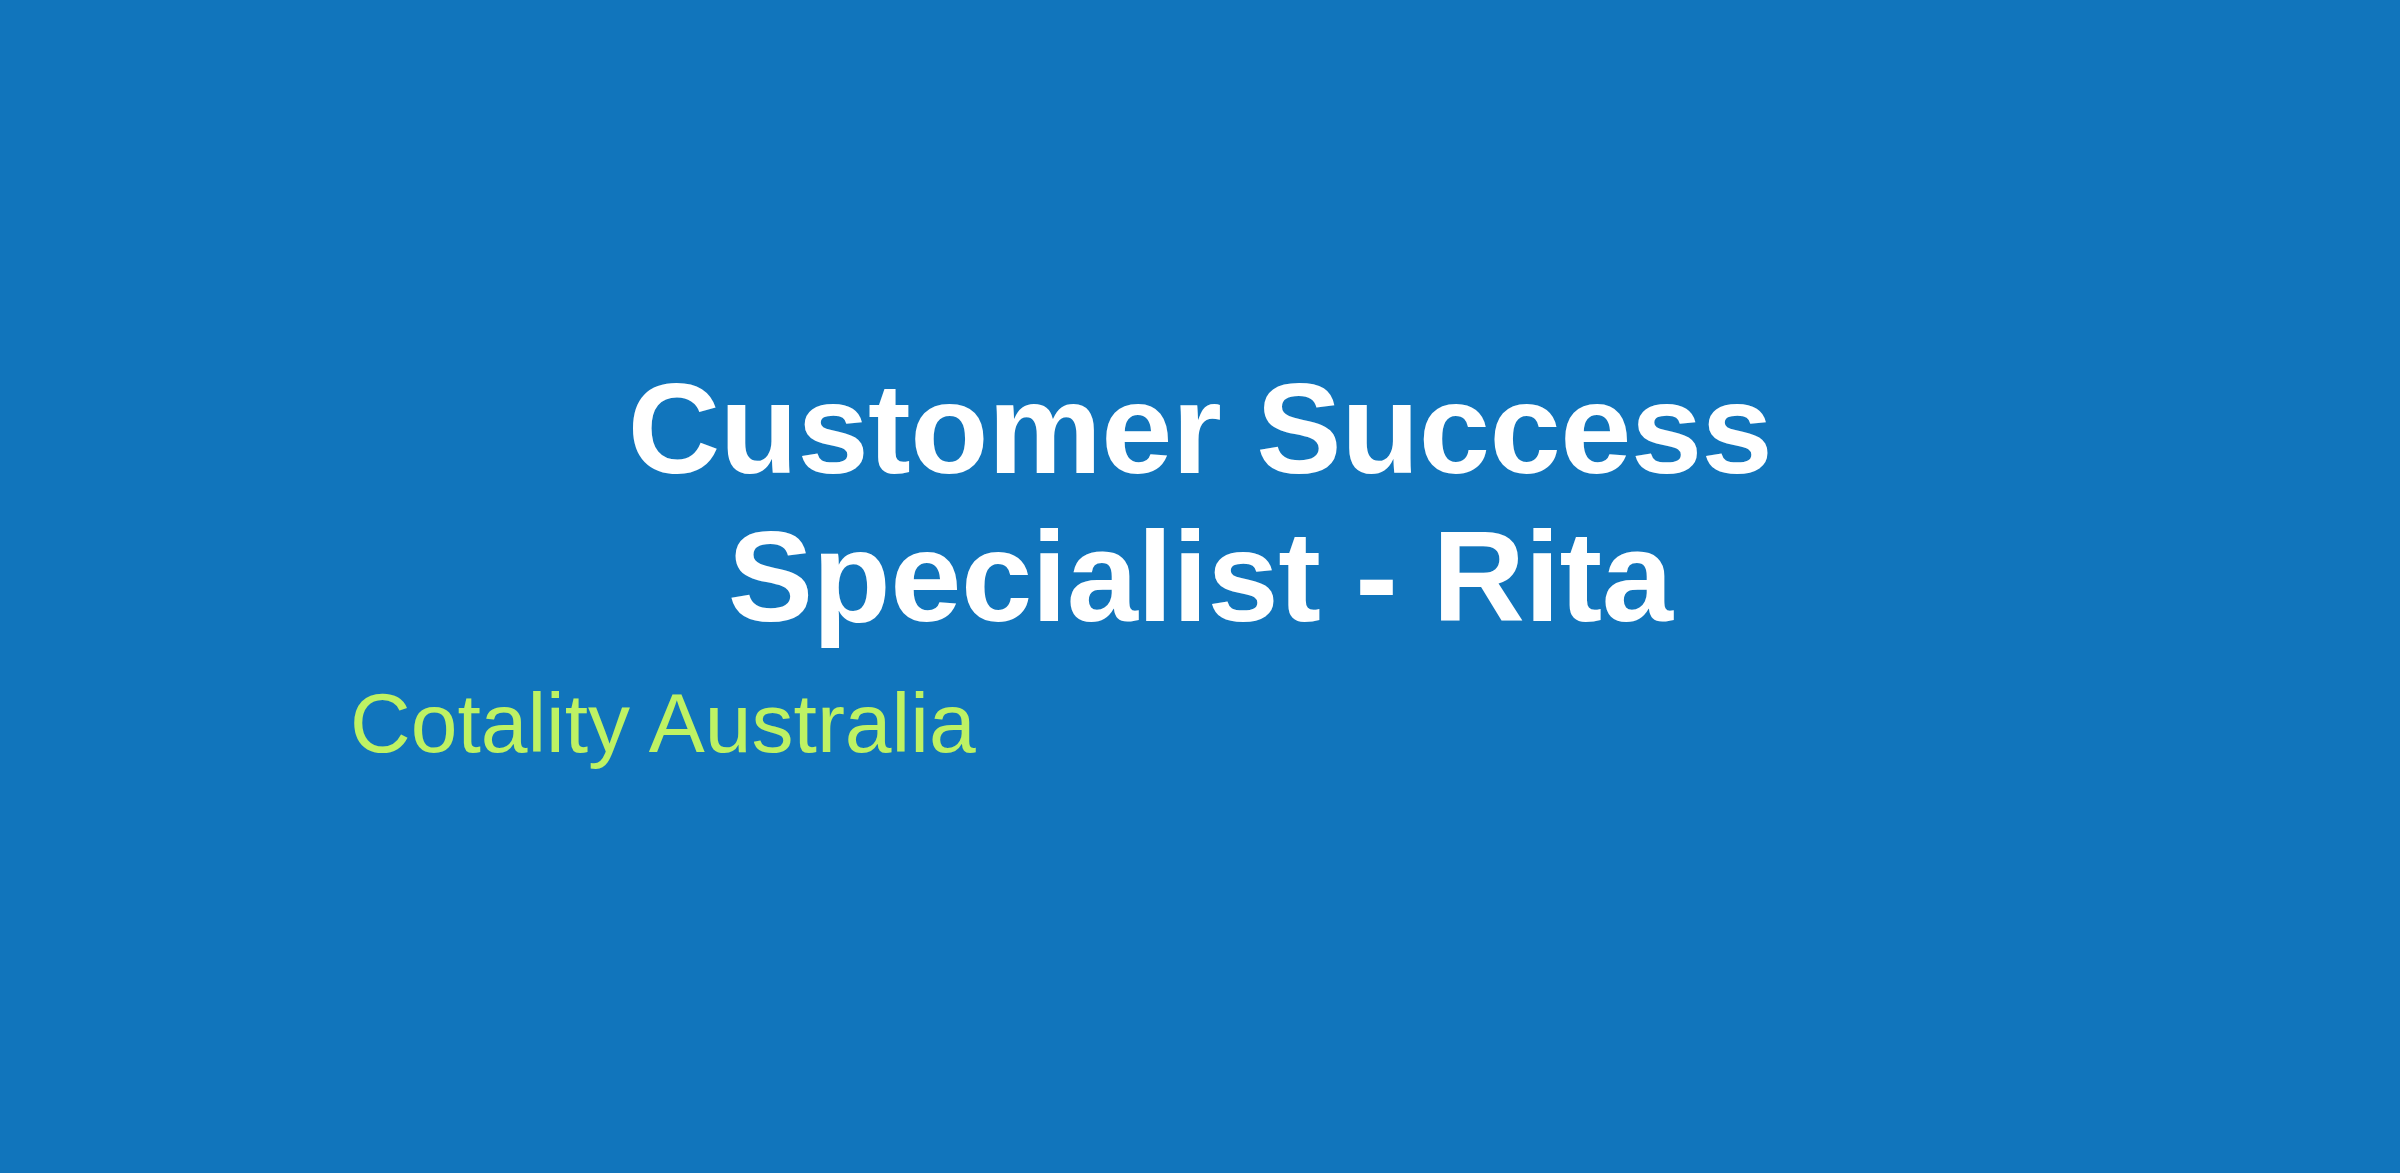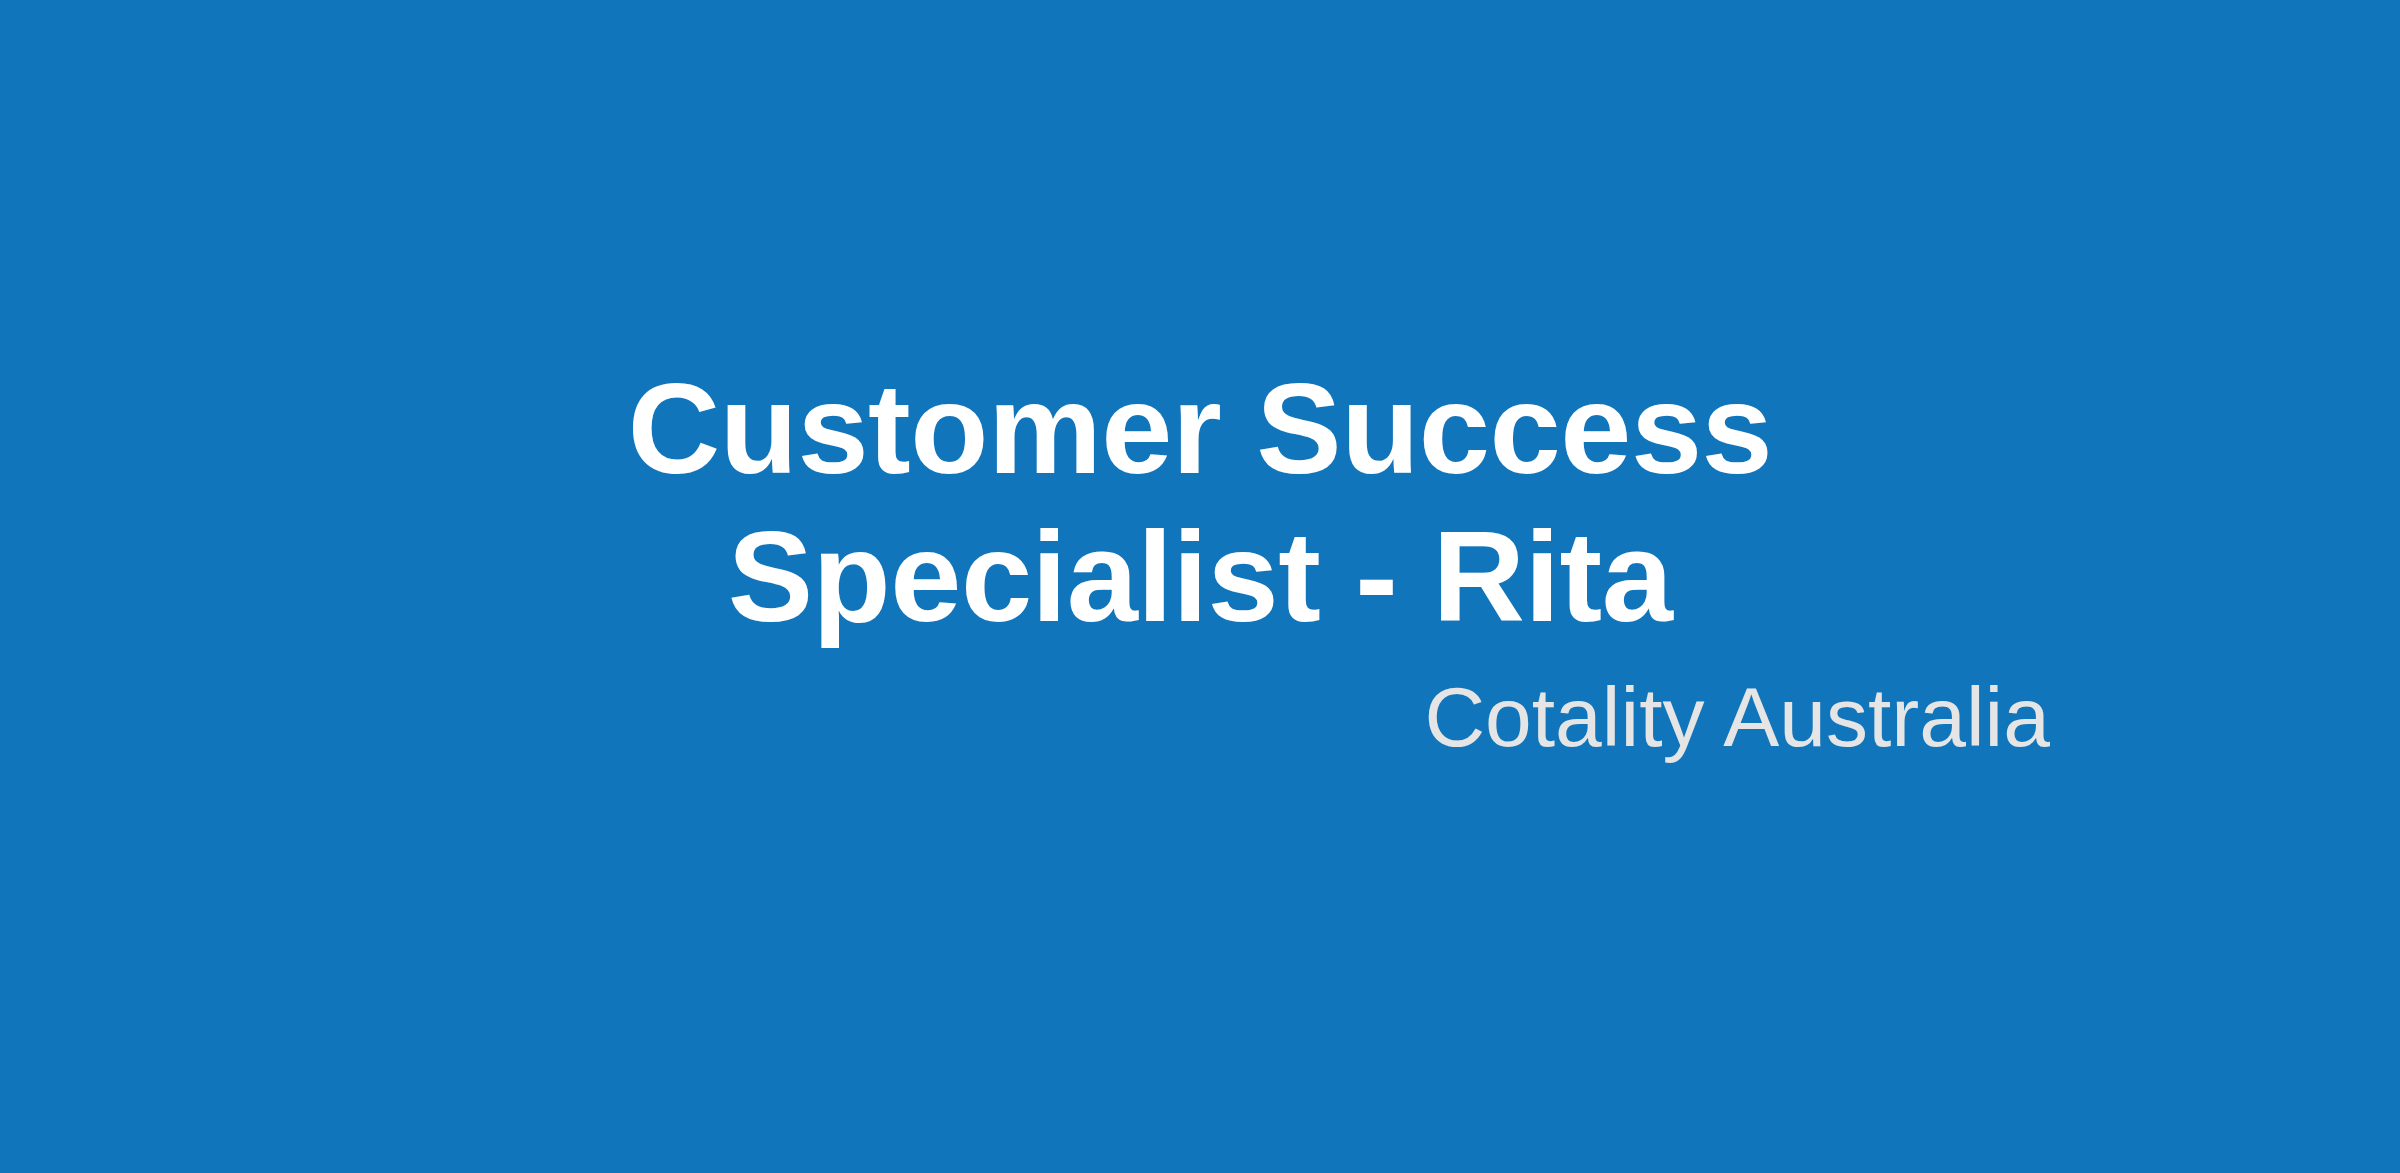--- a/index.html
+++ b/index.html
@@ -26,42 +26,42 @@
     left: 0;
     top: 0;
     width: 2400px;
     height: 1173px;
     display: flex;
     flex-direction: column;
     align-items: center;
     justify-content: flex-start;
   }
   .hero-title {
-    margin: 2px;
+    margin: 8px;
     padding: 0;
     width: 1700px;
     margin-top: 355px;
     font-size: 128px;
     line-height: 148px;
     font-weight: bold;
     color: #ffffff;
     text-align: center;
     letter-spacing: -0.5px;
     word-wrap: break-word;
   }
   .hero-subtitle {
     margin: 0;
     padding: 0;
     margin-top: 16px;
     width: 1700px;
     font-size: 84px;
     line-height: 96px;
     font-weight: normal;
-    color: #e5e5e5;
-    text-align: right;
+    color: #bef264;
+    text-align: left;
     letter-spacing: 0px;
   }
 </style>
 </head>
 <body>
 
 <div class="hero">
   <div class="hero-inner">
     <h1 class="hero-title">Customer Success Specialist - Rita</h1>
     <div class="hero-subtitle">Cotality Australia</div>

